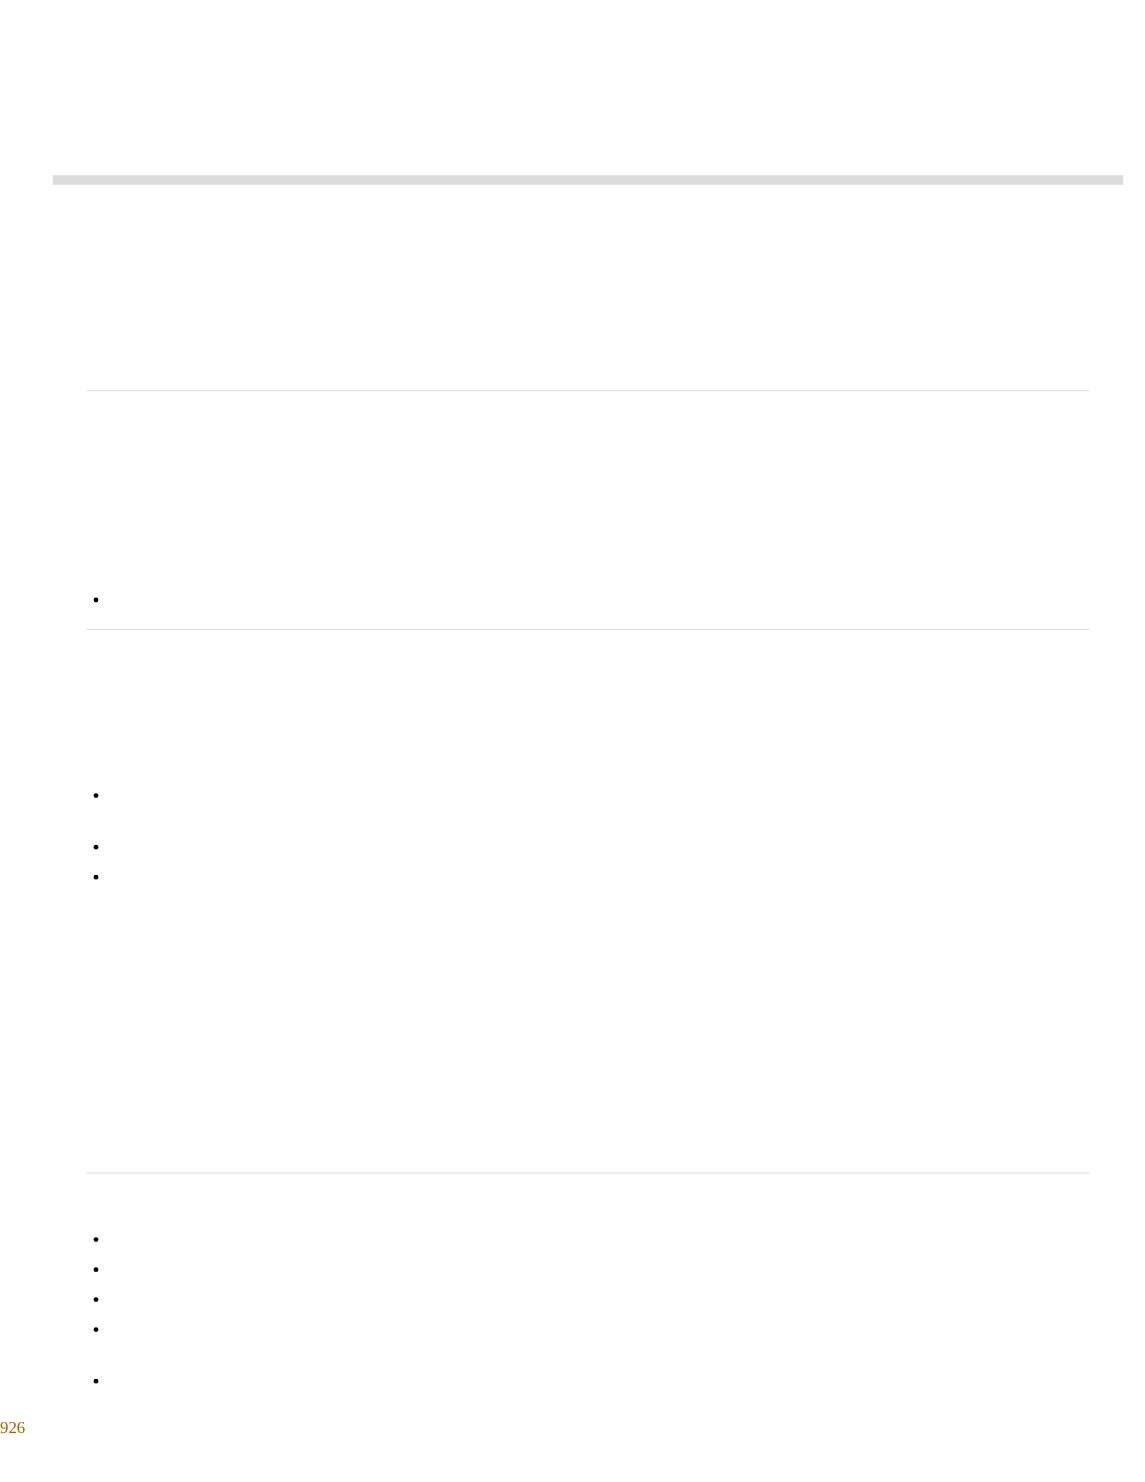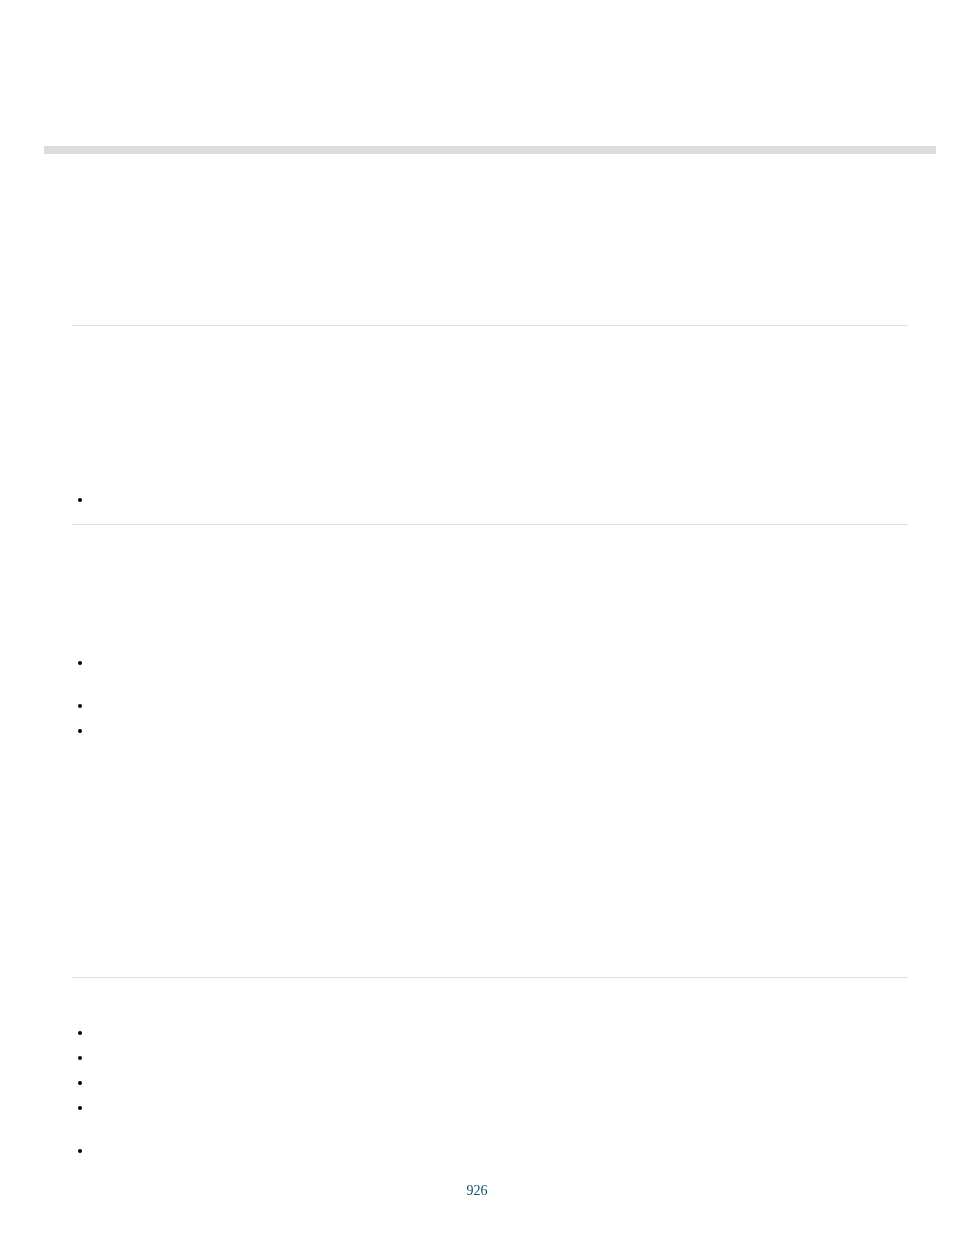--- a/index.html
+++ b/index.html
@@ -48,24 +48,24 @@
     border-radius: 50%;
     margin-top: 8px;
     flex: 0 0 4px;
   }
   .spacer { display:block; }
   .page-number {
     position: absolute;
     bottom: 36px;
     left: 0;
     right: 0;
-    text-align: center;
+    text-align: left;
     font-size: 14px;
     font-family: "Times New Roman", serif;
-    color: #0c4a6e;
+    color: #a16207;
   }
 </style>
 </head>
 <body>
 
 <div class="page">
 
   <div class="top-rule"></div>
 
   <div class="content">

